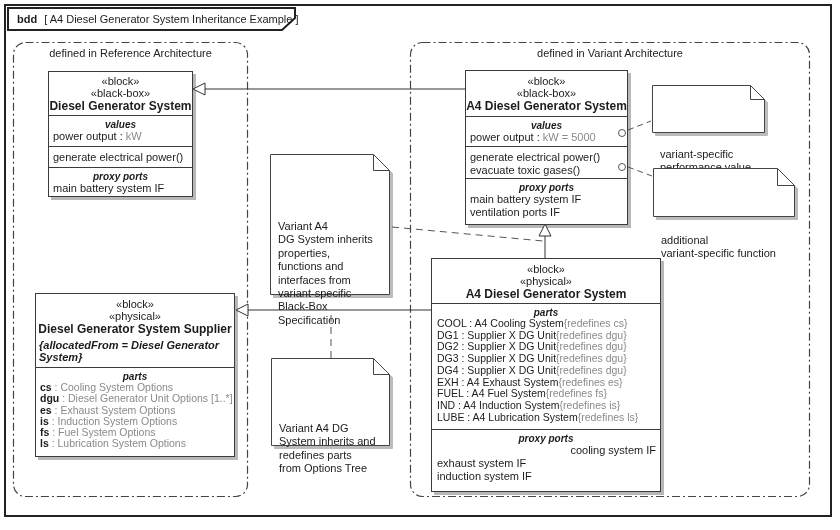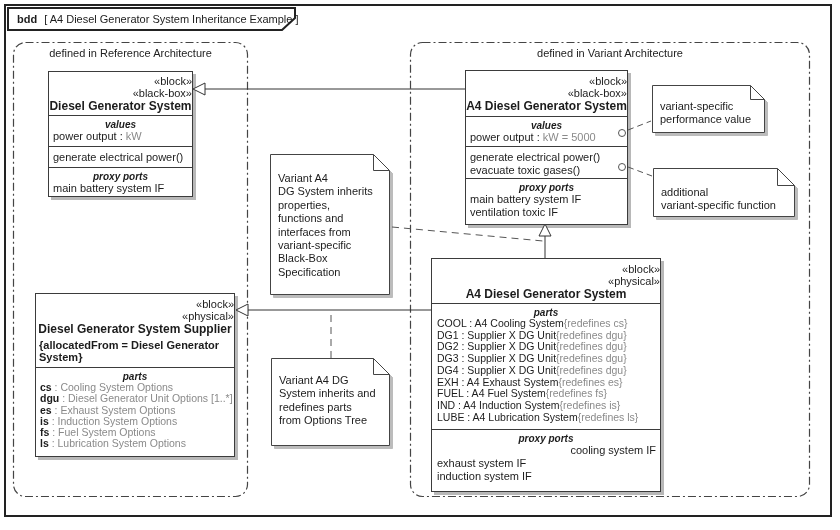--- a/index.html
+++ b/index.html
@@ -12,33 +12,33 @@
   .tab-text{position:absolute;left:13px;top:9px;font-size:11px;white-space:nowrap;}
   .tab-kind{font-weight:bold;}
   .tab-title{margin-left:7px;}
   
   .pkg-label{position:absolute;font-size:11px;color:#222;text-align:center;}
   
   .blk{position:absolute;background:#fff;border:1px solid #3b3b3b;box-sizing:border-box;
        box-shadow:3px 3px 0 #b8b8b8;display:flex;flex-direction:column;}
   .comp{box-sizing:border-box;overflow:hidden;}
   .comp + .comp{border-top:1px solid #3b3b3b;}
-  .stereo{font-size:11px;text-align:right;line-height:12px;}
+  .stereo{font-size:11px;text-align:center;line-height:12px;}
   .blk-name{font-size:12px;font-weight:bold;text-align:center;line-height:15px;white-space:nowrap;}
   .comp-label{font-size:10px;font-style:italic;font-weight:700;text-align:center;line-height:11px;}
   .row{font-size:11px;line-height:13px;padding:0 4px;white-space:pre;}
   .prow{font-size:10.5px;line-height:11.3px;padding:0 4px;white-space:pre;}
   .prow4{font-size:10.5px;line-height:11.7px;padding:0 5px;white-space:pre;}
   .gray{color:#8a8a8a;text-align:center;}
   .pname{font-weight:bold;}
-  .constraint{font-size:11px;font-weight:600;line-height:12px;padding:2px 3px 0 3px;white-space:pre-line;}
+  .constraint{font-size:11px;font-weight:600;line-height:12px;padding:2px 3px 0 3px;white-space:pre-line;font-style:italic;}
   
   .note{position:absolute;}
   .note svg{position:absolute;left:0;top:0;filter:drop-shadow(3px 3px 0 #bcbcbc);}
-  .note-text{position:absolute;left:8px;right:4px;font-size:11px;line-height:13.4px;white-space:pre-line;}
+  .note-text{position:absolute;left:8px;right:4px;font-size:11px;line-height:13.4px;white-space:pre-line;margin-top:48px;}
   .overlay{position:absolute;left:0;top:0;pointer-events:none;z-index:40;}
   .frames-svg{position:absolute;left:0;top:0;z-index:1;}
   .blk,.note{z-index:10;}
 </style>
 </head>
 <body>
 
 <div id="stage">
 
   <div class="outer-frame"></div>
@@ -88,21 +88,21 @@
       <div class="comp-label">values</div>
       <div class="row"><span>power output : </span><span class="gray">kW = 5000</span></div>
     </div>
     <div class="comp" style="height:32px;padding-top:4px;">
       <div class="row" style="line-height:12.5px;">generate electrical power()</div>
       <div class="row" style="line-height:12.5px;">evacuate toxic gases()</div>
     </div>
     <div class="comp" style="height:46px;padding-top:3px;">
       <div class="comp-label">proxy ports</div>
       <div class="row">main battery system IF</div>
-      <div class="row">ventilation toxic IF</div>
+      <div class="row">ventilation ports IF</div>
     </div>
   </div>
 
   <div class="blk" style="left:35px;top:293px;width:200px;">
     <div class="comp" style="height:73px;padding-top:4px;">
       <div class="stereo">«block»</div>
       <div class="stereo">«physical»</div>
       <div class="blk-name">Diesel Generator System Supplier</div>
       <div class="constraint">{allocatedFrom = Diesel Generator
 System}</div>

